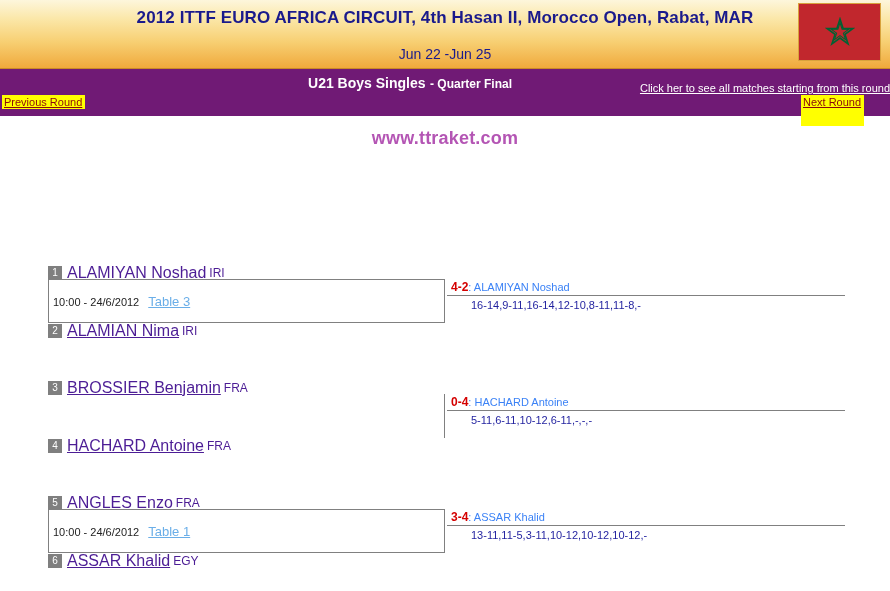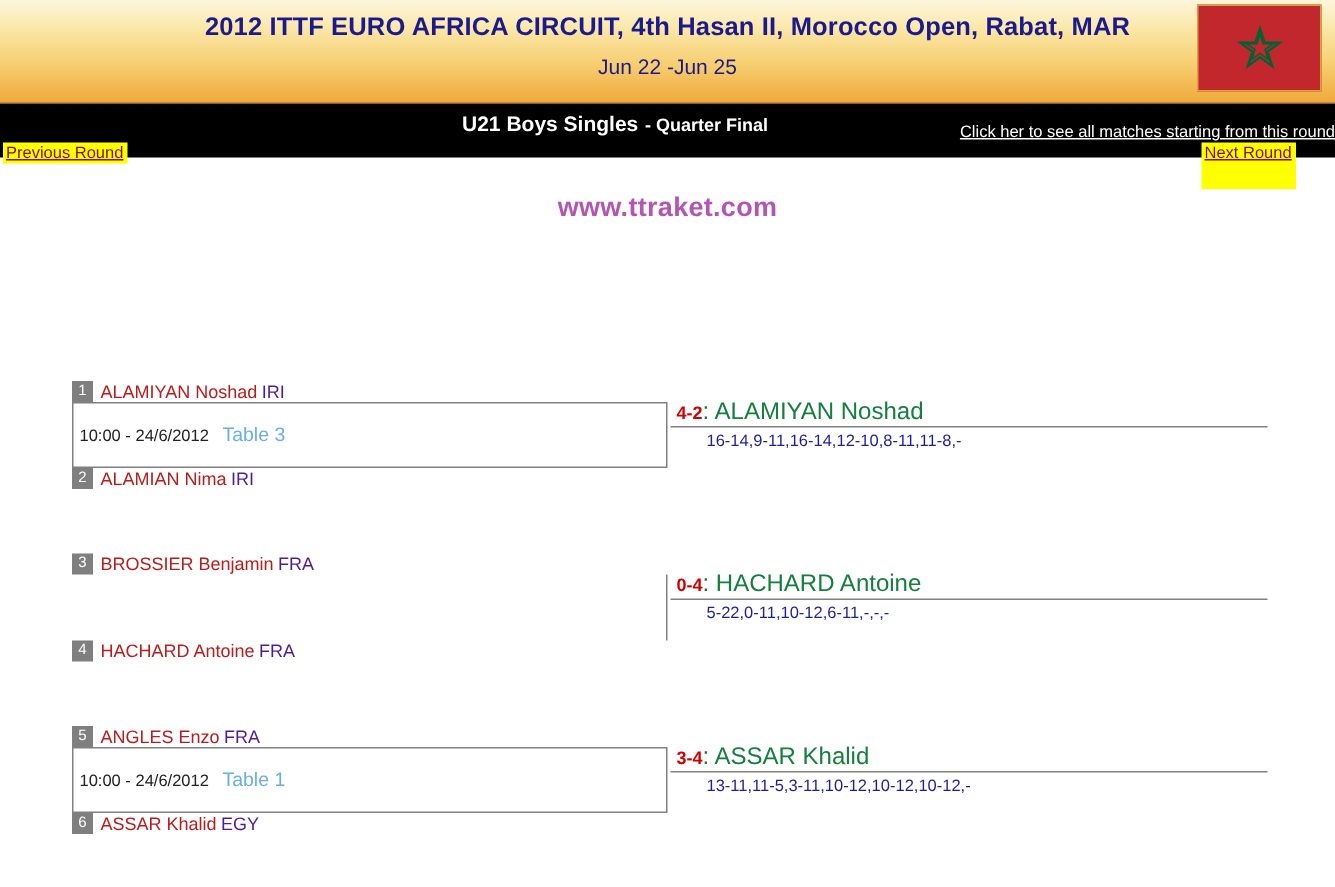--- a/index.html
+++ b/index.html
@@ -37,21 +37,21 @@
     font-weight: bold;
     letter-spacing: 0.1px;
     line-height: 22px;
     white-space: nowrap;
   }
   .banner-dates {
     color: #1a1a8c;
     font-size: 14px;
     font-weight: normal;
     line-height: 20px;
-    margin-top: 5px;
+    margin-top: 15px;
   }
   .flag {
     position: absolute;
     right: 9px;
     top: 3px;
     width: 83px;
     height: 58px;
     background: #c1272d;
     border: 1px solid #d8a23c;
     box-sizing: border-box;
@@ -59,22 +59,22 @@
   .flag svg {
     position: absolute;
     left: 50%;
     top: 50%;
     transform: translate(-50%, -50%);
   }
 
   
   .navbar {
     position: relative;
-    height: 36px;
-    background: #000000;
+    height: 47px;
+    background: #701a75;
   }
   .nav-round-title {
     position: absolute;
     left: 0;
     right: 0;
     top: 5px;
     text-align: center;
     padding-right: 70px;
     white-space: nowrap;
   }
@@ -163,23 +163,24 @@
     height: 14px;
     line-height: 14px;
     text-align: center;
     background: #7f7f7f;
     color: #ffffff;
     font-size: 10px;
     vertical-align: middle;
     margin-right: 5px;
   }
   .pname {
-    color: #b91c1c;
-    font-size: 12px;
+    color: #4c1d95;
+    font-size: 16px;
     vertical-align: middle;
+    text-decoration: underline;
   }
   .pcountry {
     color: #4c1d95;
     font-size: 12px;
     vertical-align: middle;
     margin-left: 3px;
   }
 
   
   .connector {
@@ -200,20 +201,21 @@
     white-space: nowrap;
   }
   .mtime {
     color: #222222;
     font-size: 11px;
   }
   .mtable {
     color: #6aaee8;
     font-size: 13px;
     margin-left: 9px;
+    text-decoration: underline;
   }
 
   
   .joiner {
     position: absolute;
     left: 444px;
     top: 15px;
     width: 0px;
     height: 44px;
     border-left: 1px solid #808080;
@@ -232,22 +234,22 @@
     border-bottom: 1px solid #808080;
     white-space: nowrap;
     padding-left: 4px;
   }
   .score {
     color: #d40000;
     font-size: 12px;
     font-weight: bold;
   }
   .winner-name {
-    color: #15803d;
-    font-size: 16px;
+    color: #3b82f6;
+    font-size: 11px;
   }
   .result-sets {
     height: 18px;
     line-height: 18px;
     color: #1f1f9e;
     font-size: 11px;
     white-space: nowrap;
     padding-left: 4px;
     margin-left: 20px;
   }
@@ -305,21 +307,21 @@
 
   <div class="match" style="top:263px;">
     <div class="player top">
       <span class="seed">3</span><span class="pname">BROSSIER Benjamin</span><span class="pcountry">FRA</span>
     </div>
     <div class="joiner"></div>
     <div class="result">
       <div class="result-winner">
         <span class="score">0-4</span><span class="winner-name">: HACHARD Antoine</span>
       </div>
-      <div class="result-sets">5-22,0-11,10-12,6-11,-,-,-</div>
+      <div class="result-sets">5-11,6-11,10-12,6-11,-,-,-</div>
     </div>
     <div class="player bottom">
       <span class="seed">4</span><span class="pname">HACHARD Antoine</span><span class="pcountry">FRA</span>
     </div>
   </div>
 
   <div class="match" style="top:378px;">
     <div class="player top">
       <span class="seed">5</span><span class="pname">ANGLES Enzo</span><span class="pcountry">FRA</span>
     </div>

